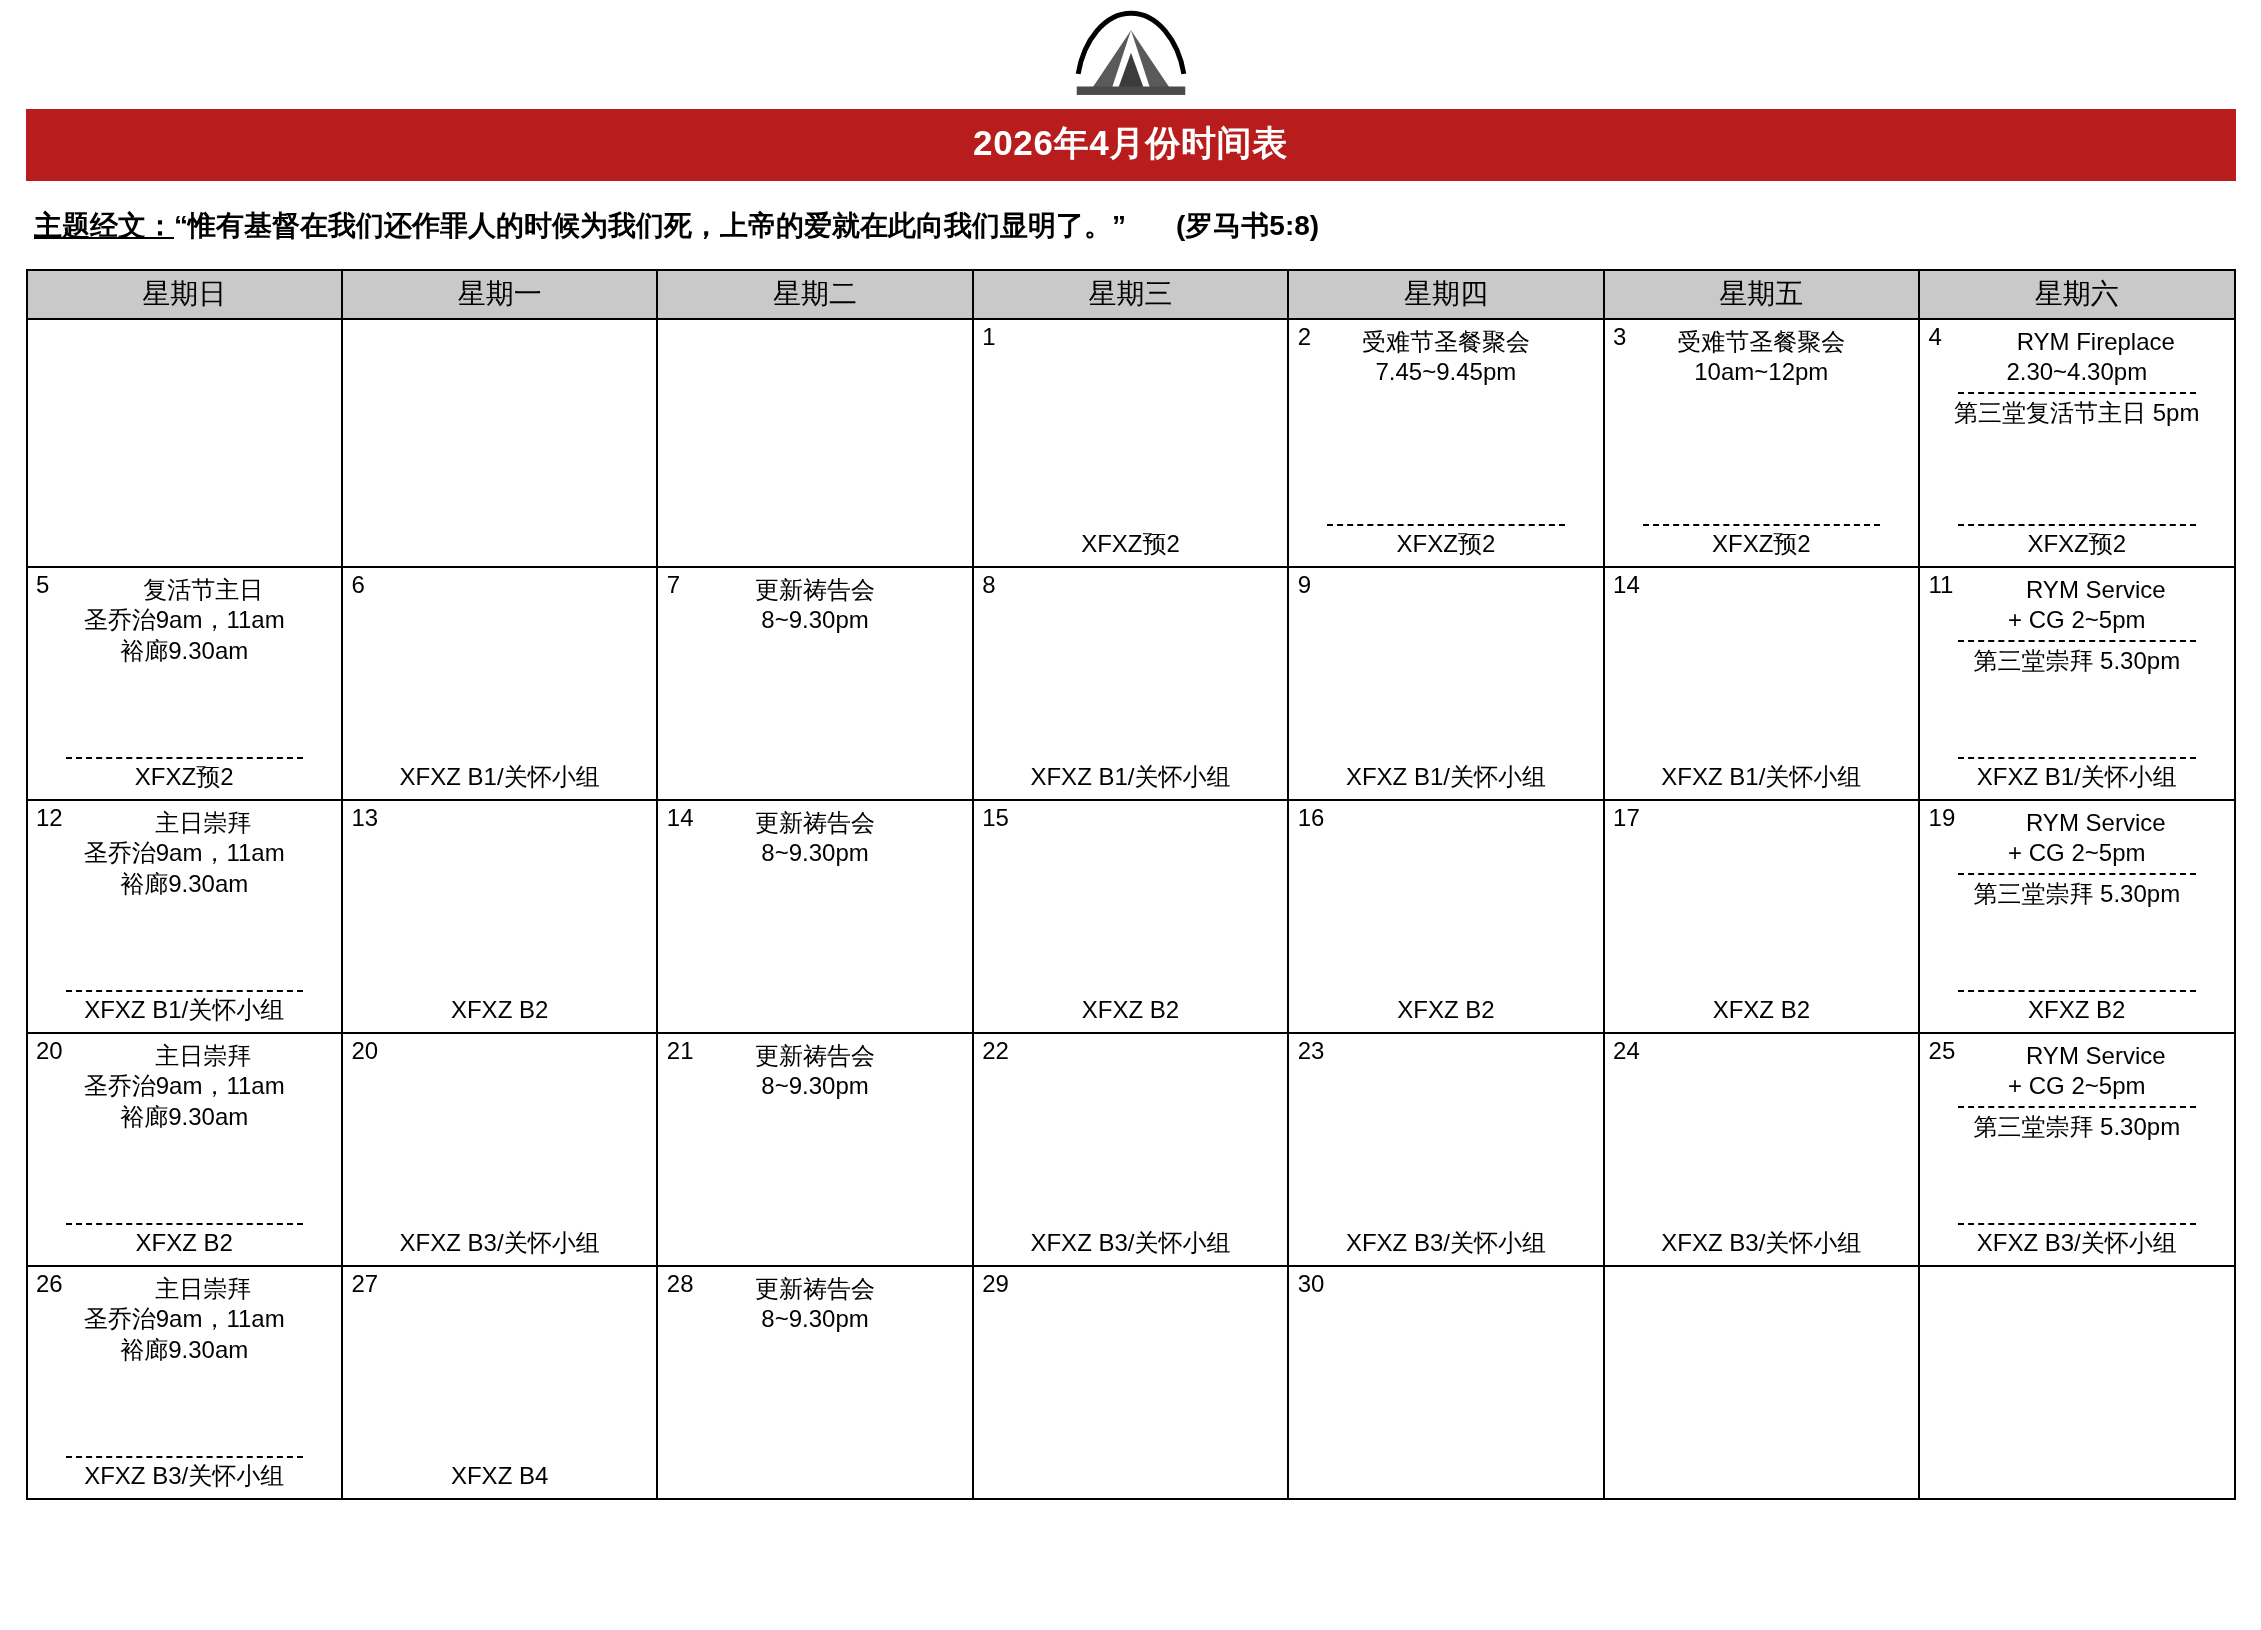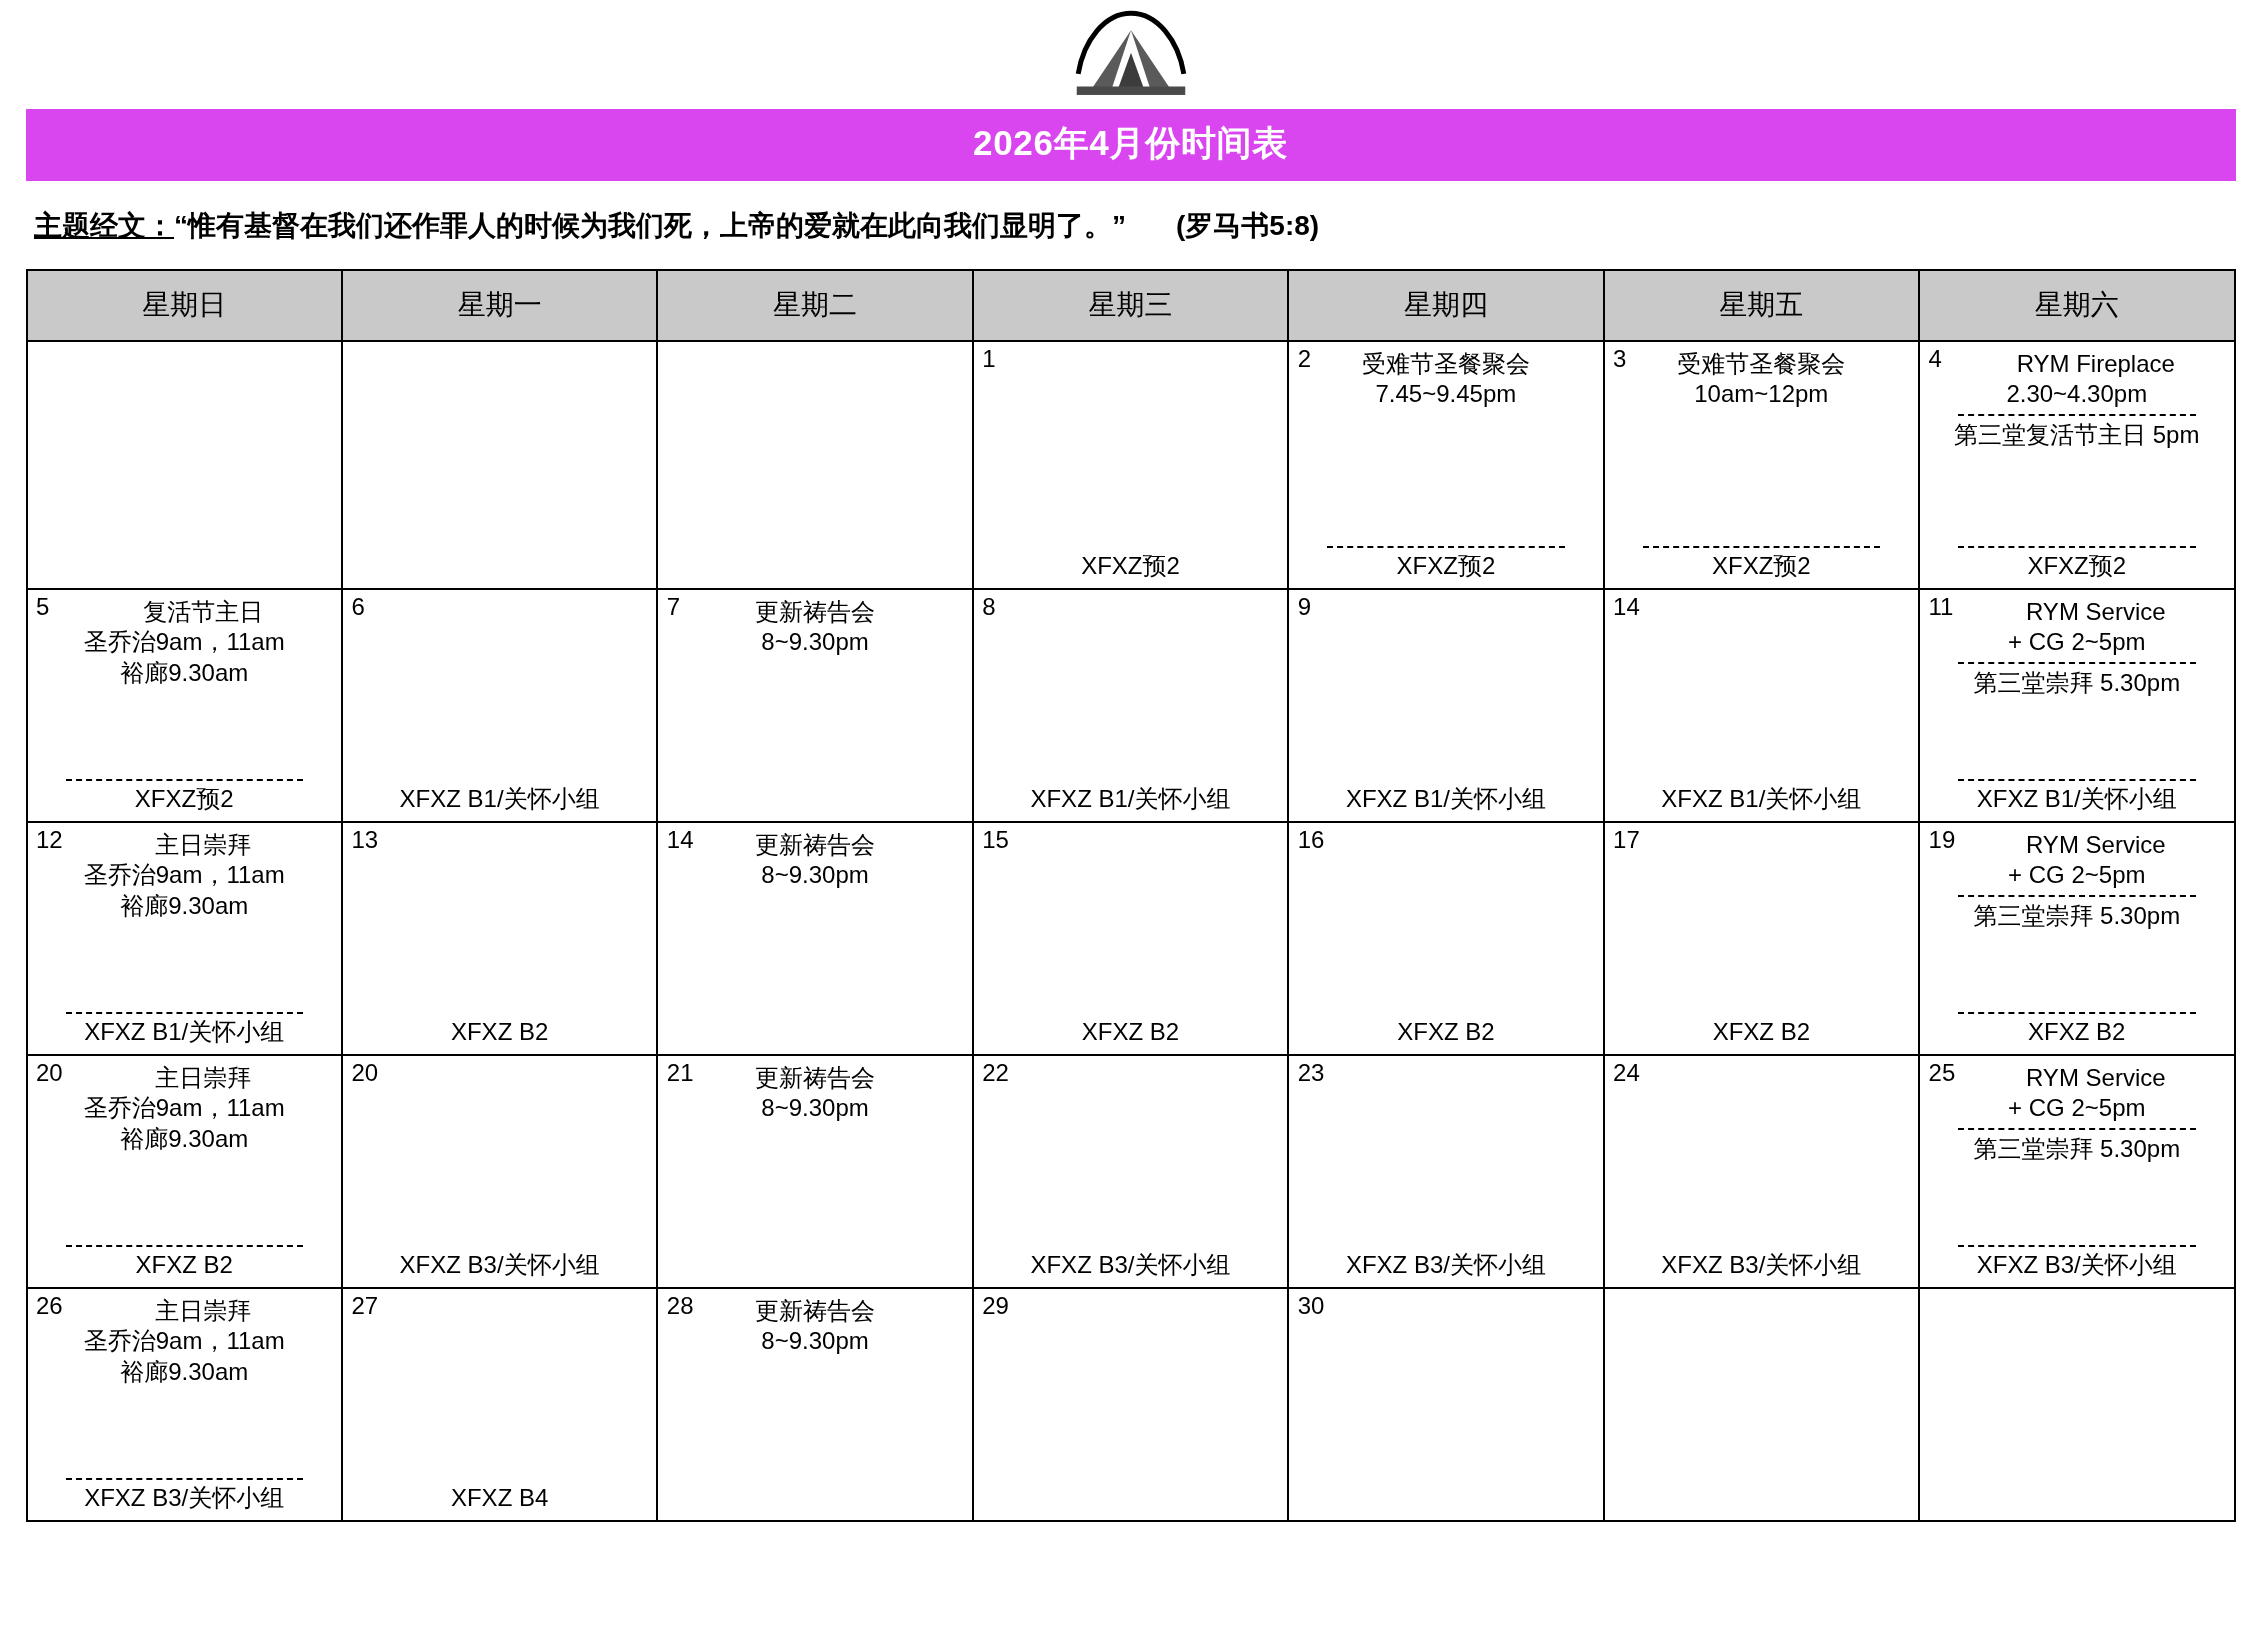--- a/index.html
+++ b/index.html
@@ -34,21 +34,21 @@
   }
   .church-title {
     font-size: 42px;
     font-weight: bold;
     letter-spacing: 0.4px;
     white-space: nowrap;
     line-height: 1;
   }
 
   .month-banner {
-    background: #d946ef;
+    background: #b91c1c;
     color: #ffffff;
     text-align: center;
     font-size: 35px;
     font-weight: bold;
     padding: 11.3px 0 14px;
     letter-spacing: 0.7px;
     margin: 2.8px 0 0 0;
   }
 
   .verse-row {
@@ -68,21 +68,21 @@
   table.calendar {
     width: 100%;
     border-collapse: collapse;
     table-layout: fixed;
   }
   table.calendar th {
     background: #c9c9c9;
     border: 2.1px solid #000000;
     font-size: 28px;
     font-weight: normal;
-    height: 71px;
+    height: 49px;
     text-align: center;
     vertical-align: middle;
   }
   table.calendar td {
     border: 2.1px solid #000000;
     vertical-align: top;
     height: 119px;
     padding: 0;
     position: relative;
   }

